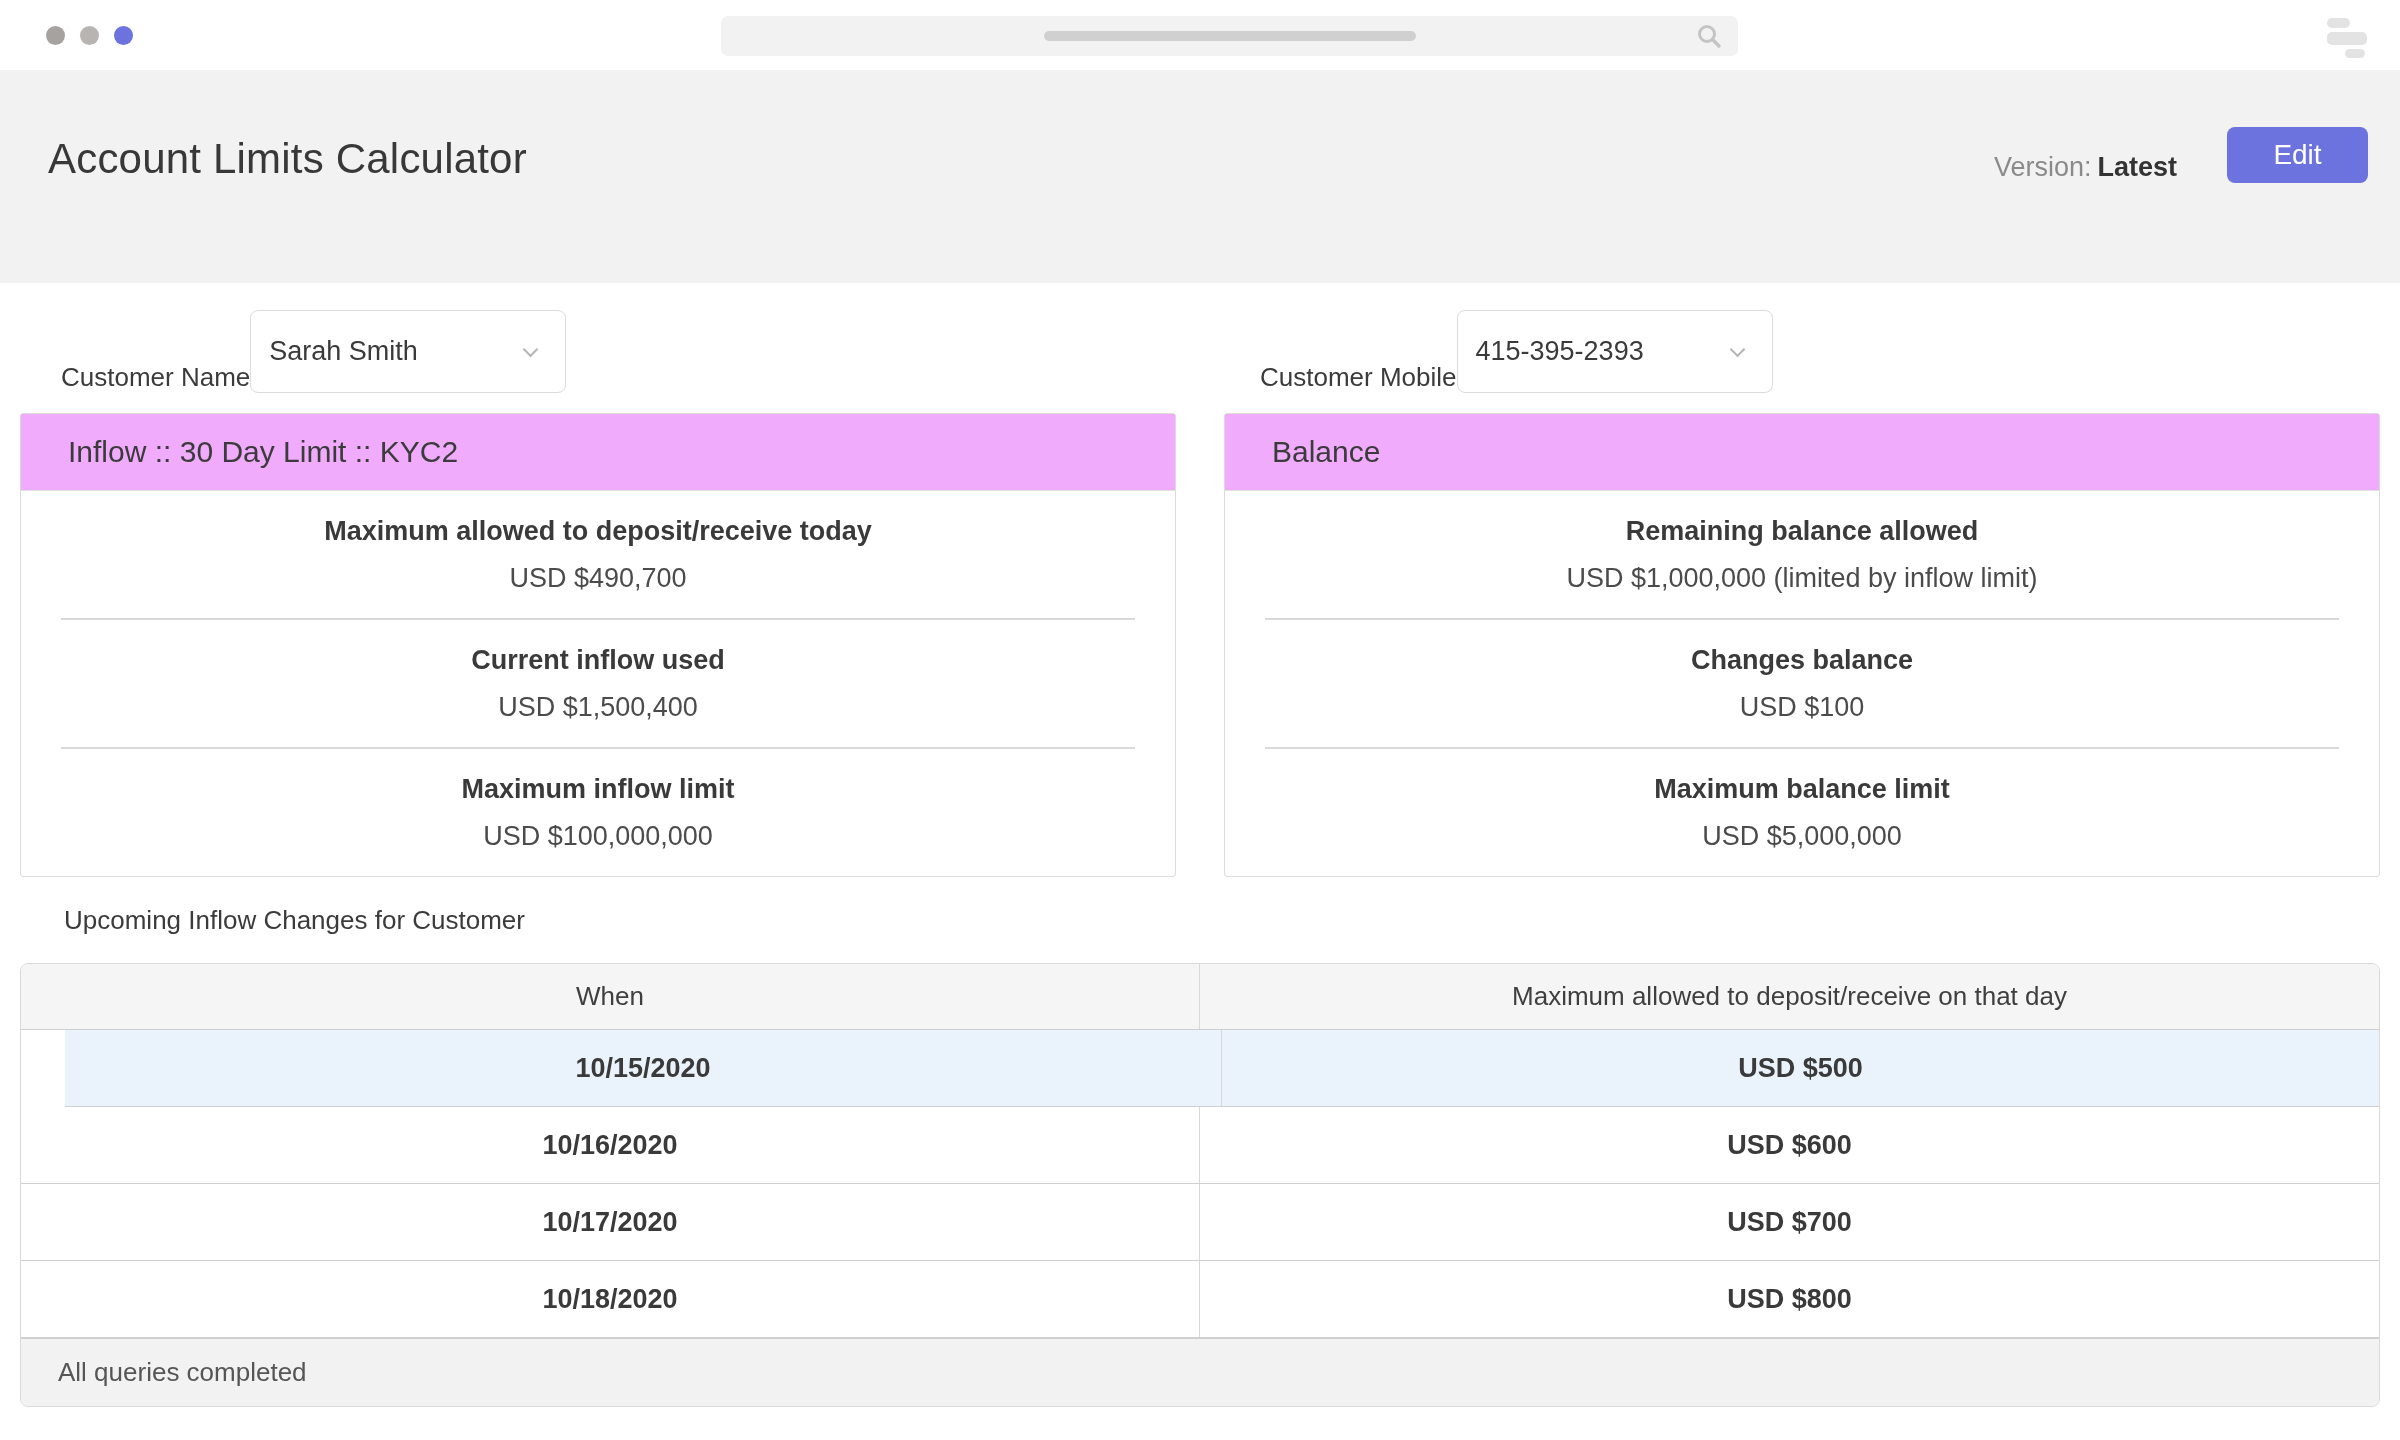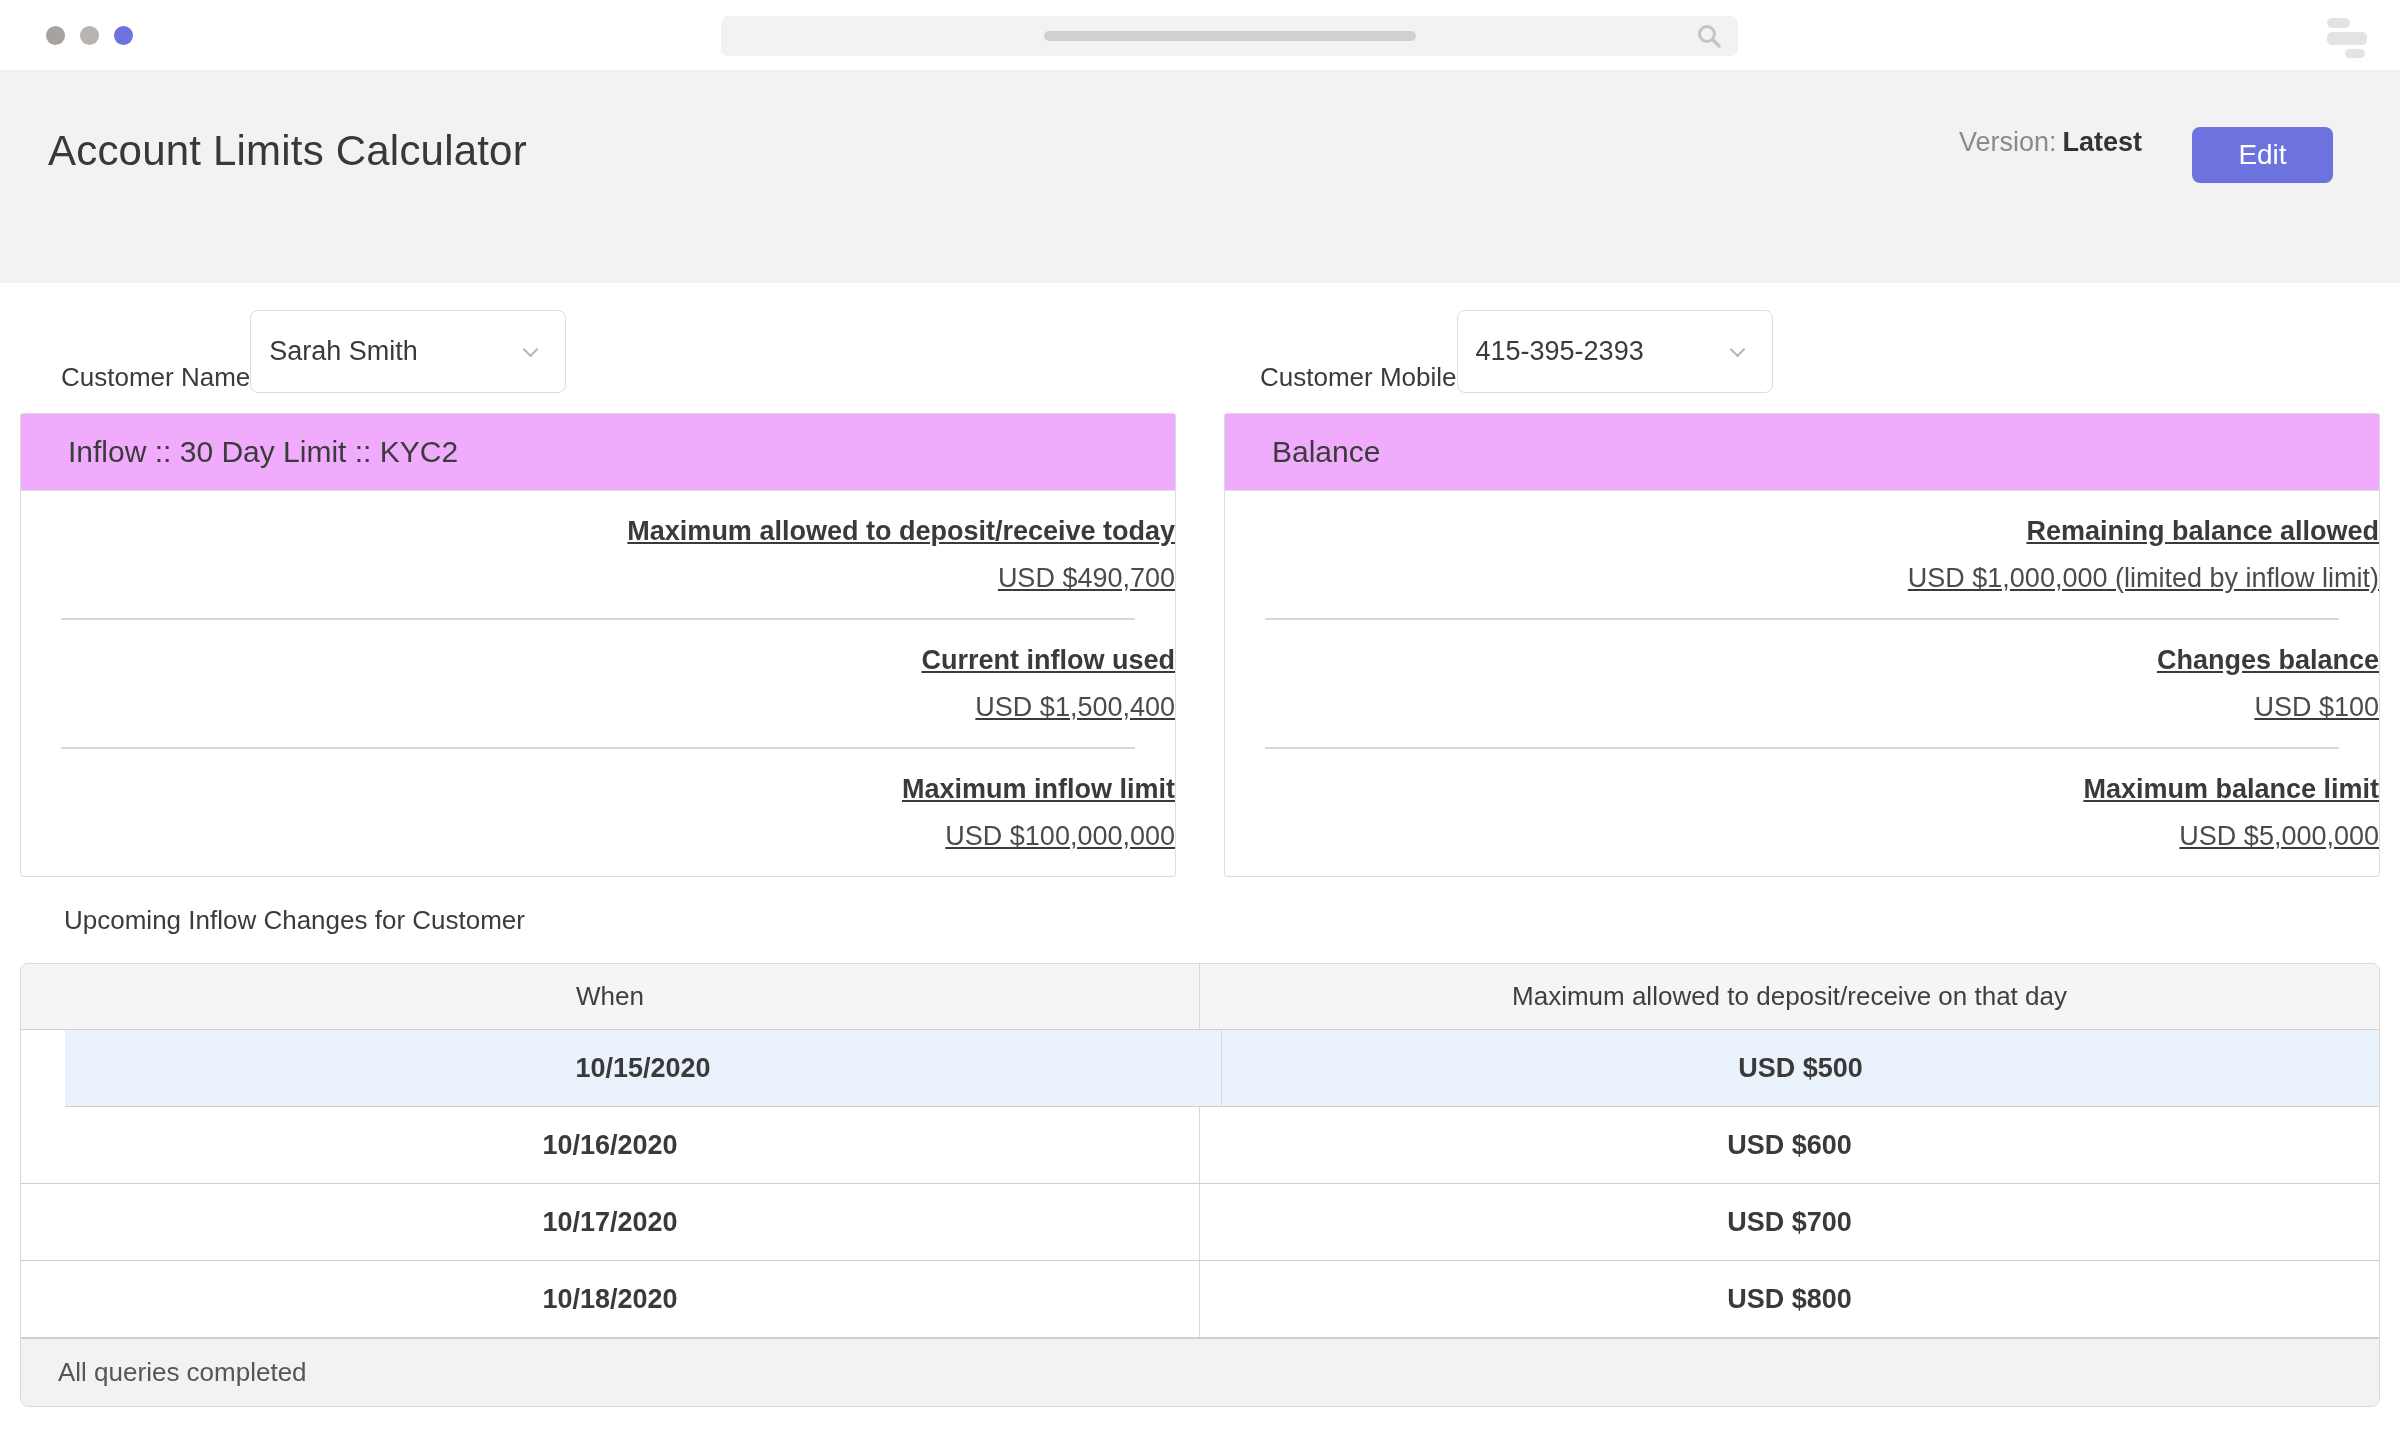--- a/index.html
+++ b/index.html
@@ -29,21 +29,21 @@
   .search-icon { position:absolute; right:16px; top:7px; width:26px; height:26px; }
 
   .menu-icon { position:absolute; right:33px; top:18px; width:40px; display:flex; flex-direction:column; gap:4px; }
   .menu-icon .bar { background:#e3e3e3; border-radius:5px; height:10px; }
   .menu-icon .bar-top { width:23px; }
   .menu-icon .bar-mid { width:40px; height:13px; }
   .menu-icon .bar-bot { width:20px; margin-left:18px; height:9px; }
 
   
   .header-band { height:213px; background:#f2f2f2; }
-  .header-row { display:flex; align-items:flex-start; padding:57px 67px 0 48px; }
+  .header-row { display:flex; align-items:flex-end; padding:57px 32px 0 48px; }
   .page-title { font-size:42px; font-weight:400; color:#383838; letter-spacing:0.2px; }
   .header-spacer { flex:1; }
   .version { font-size:27px; color:#8a8a8a; margin-right:50px; }
   .version b { color:#333333; font-weight:600; margin-left:6px; }
   .edit-btn {
     width:141px; height:56px; background:#6c72de; color:#ffffff;
     border:none; border-radius:8px; font-size:28px; font-weight:500;
     font-family:"Liberation Sans", sans-serif; cursor:pointer;
     display:flex; align-items:center; justify-content:center;
   }
@@ -72,21 +72,21 @@
   
   .cards-row { display:flex; gap:48px; margin:20px 20px 0 20px; }
   .card { flex:1; height:464px; background:#ffffff; border:1px solid #dcdcdc; border-radius:3px; display:flex; flex-direction:column; }
   .card-header {
     height:77px; background:#f0abfc; border-bottom:1px solid #e0e0e0;
     display:flex; align-items:center; padding-left:47px; font-size:30px; color:#3b3b3b;
     flex:none;
     text-align:right;
   }
   .card-body { flex:1; display:flex; flex-direction:column; }
-  .card-item { flex:1; display:flex; flex-direction:column; align-items:flex-end; justify-content:center; gap:16px;text-decoration:underline; }
+  .card-item { flex:1; display:flex; flex-direction:column; align-items:center; justify-content:center; gap:16px; }
   .card-item .item-label { font-size:27px; font-weight:700; color:#3a3a3a; }
   .card-item .item-value { font-size:27px; font-weight:400; color:#4b4b4b; }
   .card-divider { height:2px; background:#d9d9d9; margin:0 40px; flex:none; }
 
   
   .section-heading { margin:28px 0 0 64px; font-size:26px; color:#3b3b3b; }
 
   .table { margin:27px 20px 0 20px; border:1px solid #d9d9d9; border-radius:8px; overflow:hidden; background:#ffffff; }
   .thead { display:grid; grid-template-columns:1fr 1fr; background:#f5f5f5; height:66px; border-bottom:1px solid #cfcfcf; }
   .th { display:flex; align-items:center; justify-content:center; font-size:26px; color:#3f3f3f; }

